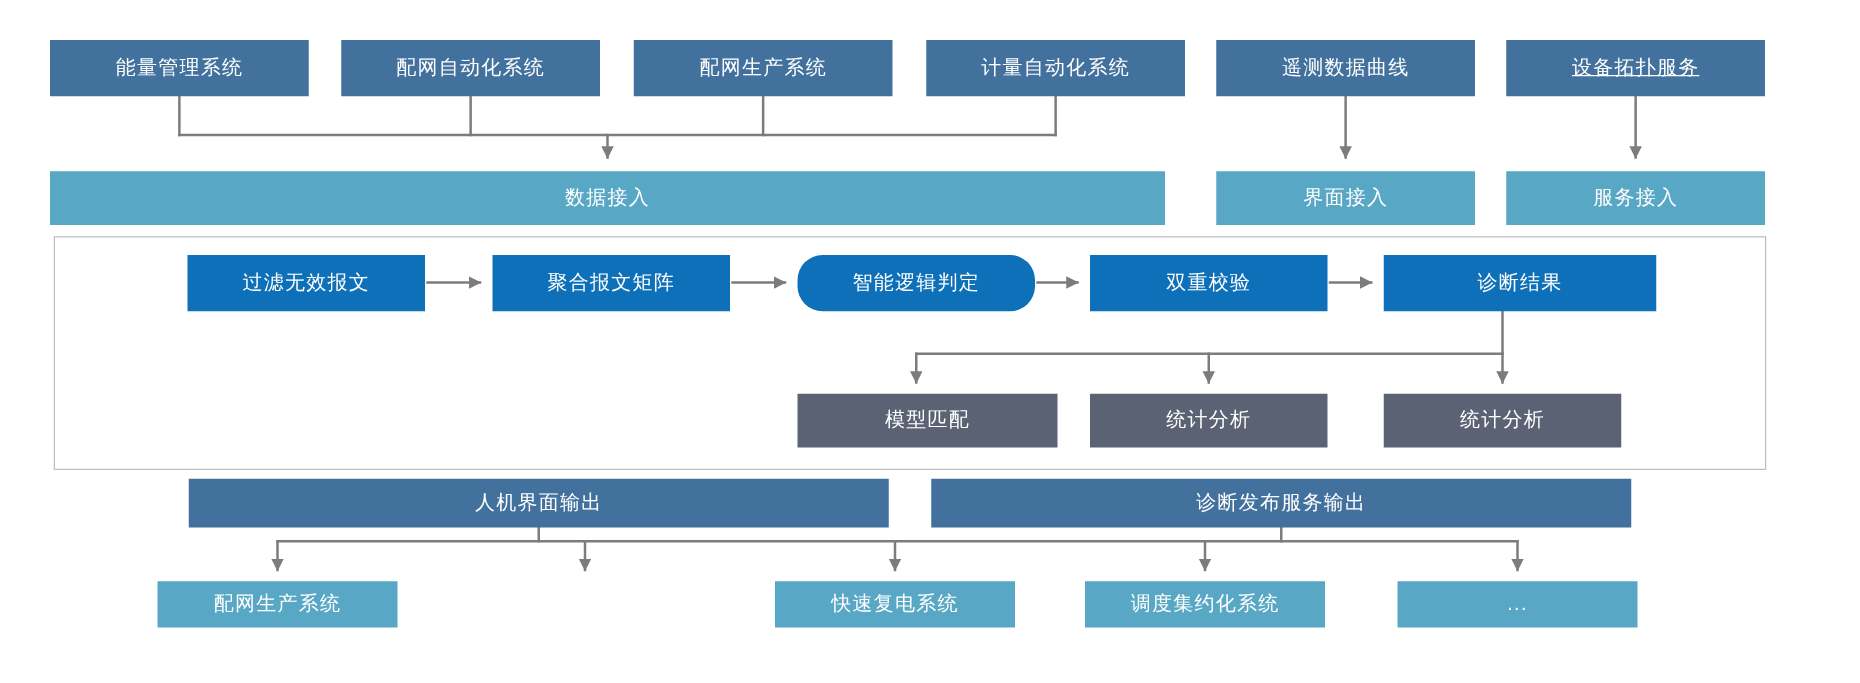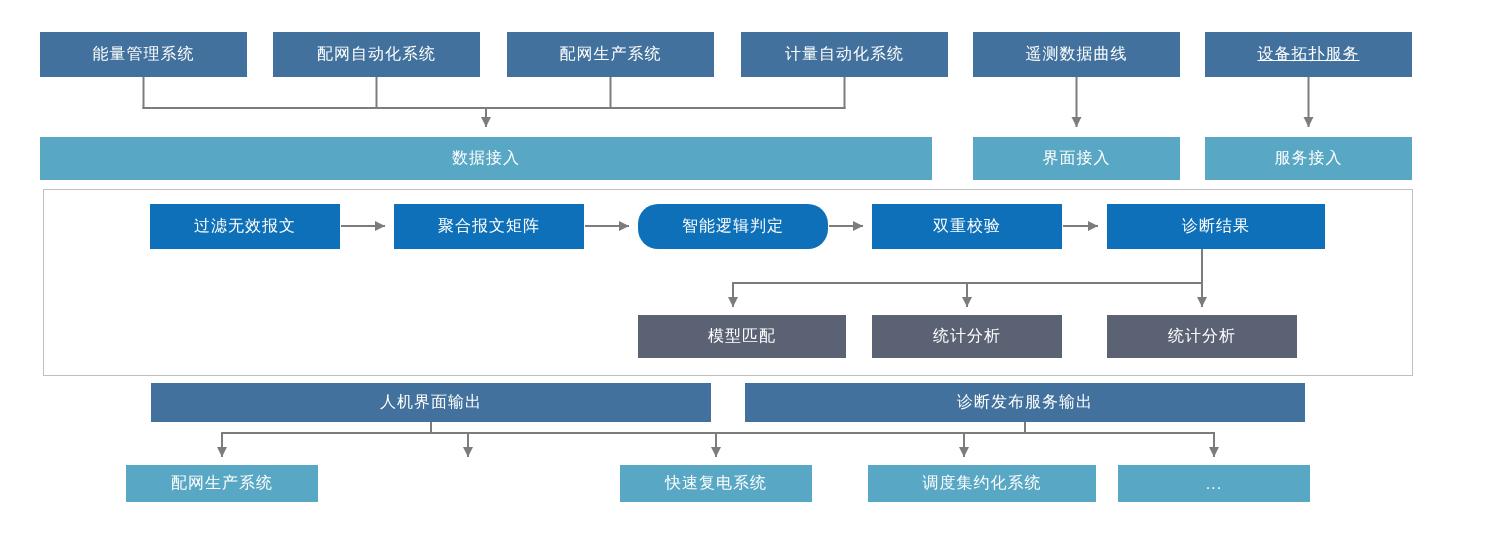--- a/index.html
+++ b/index.html
@@ -92,16 +92,16 @@
 
   <div class="node slate" style="left:638px;top:315px;width:208px;height:43px;">模型匹配</div>
   <div class="node slate" style="left:872px;top:315px;width:190px;height:43px;">统计分析</div>
   <div class="node slate" style="left:1107px;top:315px;width:190px;height:43px;">统计分析</div>
 
   <div class="node steel" style="left:151px;top:383px;width:560px;height:39px;">人机界面输出</div>
   <div class="node steel" style="left:745px;top:383px;width:560px;height:39px;">诊断发布服务输出</div>
 
   <div class="node teal" style="left:126px;top:465px;width:192px;height:37px;">配网生产系统</div>
   <div class="node teal" style="left:620px;top:465px;width:192px;height:37px;">快速复电系统</div>
-  <div class="node teal" style="left:868px;top:465px;width:228px;height:37px;">调度集约化系统</div>
+  <div class="node teal" style="left:868px;top:465px;width:192px;height:37px;">调度集约化系统</div>
   <div class="node teal" style="left:1118px;top:465px;width:192px;height:37px;">...</div>
 
 </div>
 
 </body></html>

